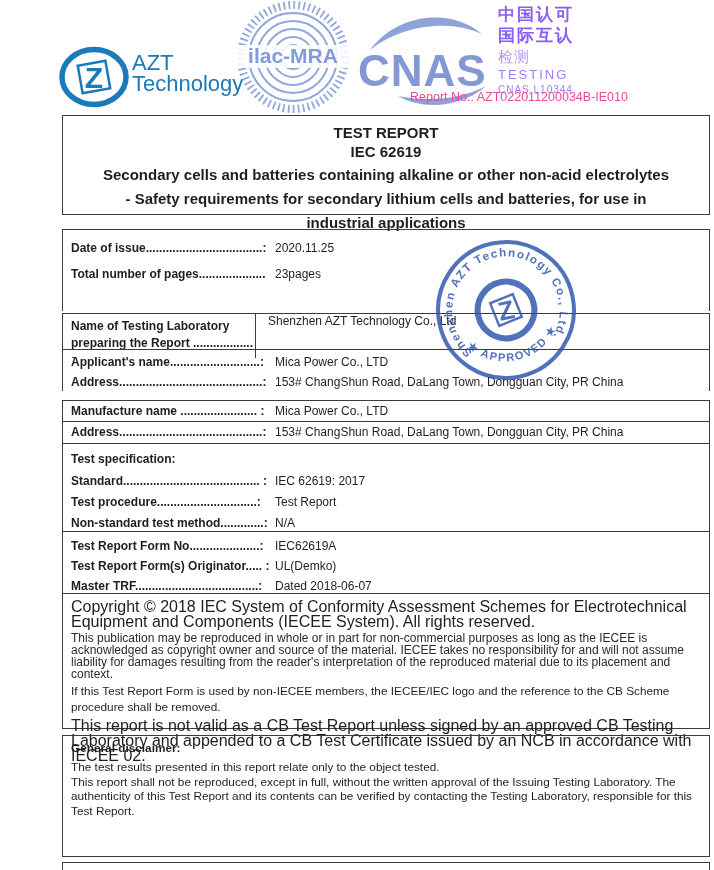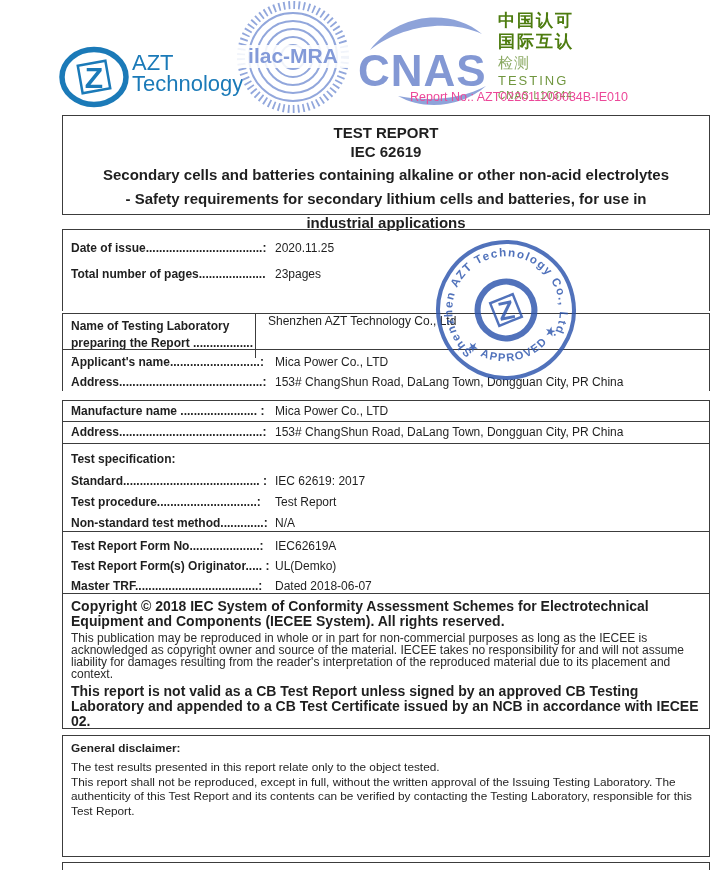--- a/index.html
+++ b/index.html
@@ -5,21 +5,21 @@
   * { margin:0; padding:0; box-sizing:border-box; }
   html,body { width:714px; height:870px; background:#ffffff;
     font-family:"Liberation Sans", sans-serif; color:#1f1f1f; overflow:hidden; }
   #page { position:relative; width:714px; height:870px; background:#fff; }
 
   
   #azt-logo { position:absolute; left:58px; top:46px; }
   .brand { position:absolute; left:132px; top:52px; color:#1b7ab8; font-size:22px; line-height:21px; }
   #report-no-line { position:absolute; left:410px; top:90px; font-size:12.5px; color:#ec4899; }
 
-  .cn-block { position:absolute; left:498px; top:12px; color:#4d7c0f; line-height:1; }
+  .cn-block { position:absolute; left:498px; top:6px; color:#8b5cf6; line-height:1; }
   .cn-1 { font-size:17px; font-weight:bold; letter-spacing:2px; margin-bottom:4px; }
   .cn-2 { font-size:17px; font-weight:bold; letter-spacing:2px; margin-bottom:5px; }
   .cn-3 { font-size:15px; opacity:.65; margin-bottom:4px; letter-spacing:1px;}
   .cn-4 { font-size:13px; opacity:.8; letter-spacing:2px; margin-bottom:4px; }
   .cn-5 { font-size:10px; opacity:.8; letter-spacing:1px; }
 
   .stamp { position:absolute; pointer-events:none; }
   #ilac-stamp { left:220px; top:0; opacity:.85; }
   #cnas-stamp { left:356px; top:6px; opacity:.85; }
   #approved-stamp { left:430px; top:234px; opacity:.82; }
@@ -47,21 +47,21 @@
   .row-26 { height:26px; } .row-20 { height:20px; } .row-21 { height:21px; }
   .lbl { flex:0 0 200px; font-weight:bold; font-size:12px; white-space:nowrap; overflow:hidden; }
   .val { flex:1; font-size:12px; white-space:nowrap; overflow:hidden; padding-left:4px; }
 
   .lab-label-cell { flex:0 0 193px; border-right:1.5px solid #3c3c3c;
      font-weight:bold; font-size:12px; padding:4px 0 0 8px; white-space:pre-line; line-height:17px; overflow:hidden; }
   .lab-value-cell { flex:1; display:flex; align-items:flex-start; padding-left:12px; font-size:12px; }
 
   .spec-heading { font-weight:bold; font-size:12px; padding-left:8px; height:22px; display:flex; align-items:center; }
 
-  .p-bold { font-size:14px; font-weight:bold; line-height:15px; margin-bottom:3px; }
+  .p-bold { font-size:16px; font-weight:normal; line-height:15px; margin-bottom:3px; }
   .p-small { font-size:12px; line-height:12px; margin-bottom:4px; color:#2a2a2a; }
   .p-reg { font-size:11.8px; line-height:15.5px; margin-bottom:3px; }
   .disc-head { font-size:11.8px; font-weight:bold; margin-bottom:5px; }
   .disc-p { font-size:11.8px; line-height:14.5px; }
 </style>
 </head>
 <body>
 
 <div id="page">
 
@@ -180,20 +180,21 @@
     </div>
     <div class="row row-20">
       <span class="lbl">Master TRF.....................................:</span>
       <span class="val">Dated 2018-06-07</span>
     </div>
   </div>
 
   <div class="box" id="box-copyright">
     <div class="p-bold">Copyright © 2018 IEC System of Conformity Assessment Schemes for Electrotechnical Equipment and Components (IECEE System). All rights reserved.</div>
     <div class="p-small">This publication may be reproduced in whole or in part for non-commercial purposes as long as the IECEE is acknowledged as copyright owner and source of the material. IECEE takes no responsibility for and will not assume liability for damages resulting from the reader's interpretation of the reproduced material due to its placement and context.</div>
+    <div class="p-reg">If this Test Report Form is used by non-IECEE members, the IECEE/IEC logo and the reference to the CB Scheme procedure shall be removed.</div>
     <div class="p-bold">This report is not valid as a CB Test Report unless signed by an approved CB Testing Laboratory and appended to a CB Test Certificate issued by an NCB in accordance with IECEE 02.</div>
   </div>
 
   <div class="box" id="box-disclaimer">
     <div class="disc-head">General disclaimer:</div>
     <div class="disc-p">The test results presented in this report relate only to the object tested.</div>
     <div class="disc-p">This report shall not be reproduced, except in full, without the written approval of the Issuing Testing Laboratory. The authenticity of this Test Report and its contents can be verified by contacting the Testing Laboratory, responsible for this Test Report.</div>
   </div>
 
   <div class="box" id="box-bottom"></div>

